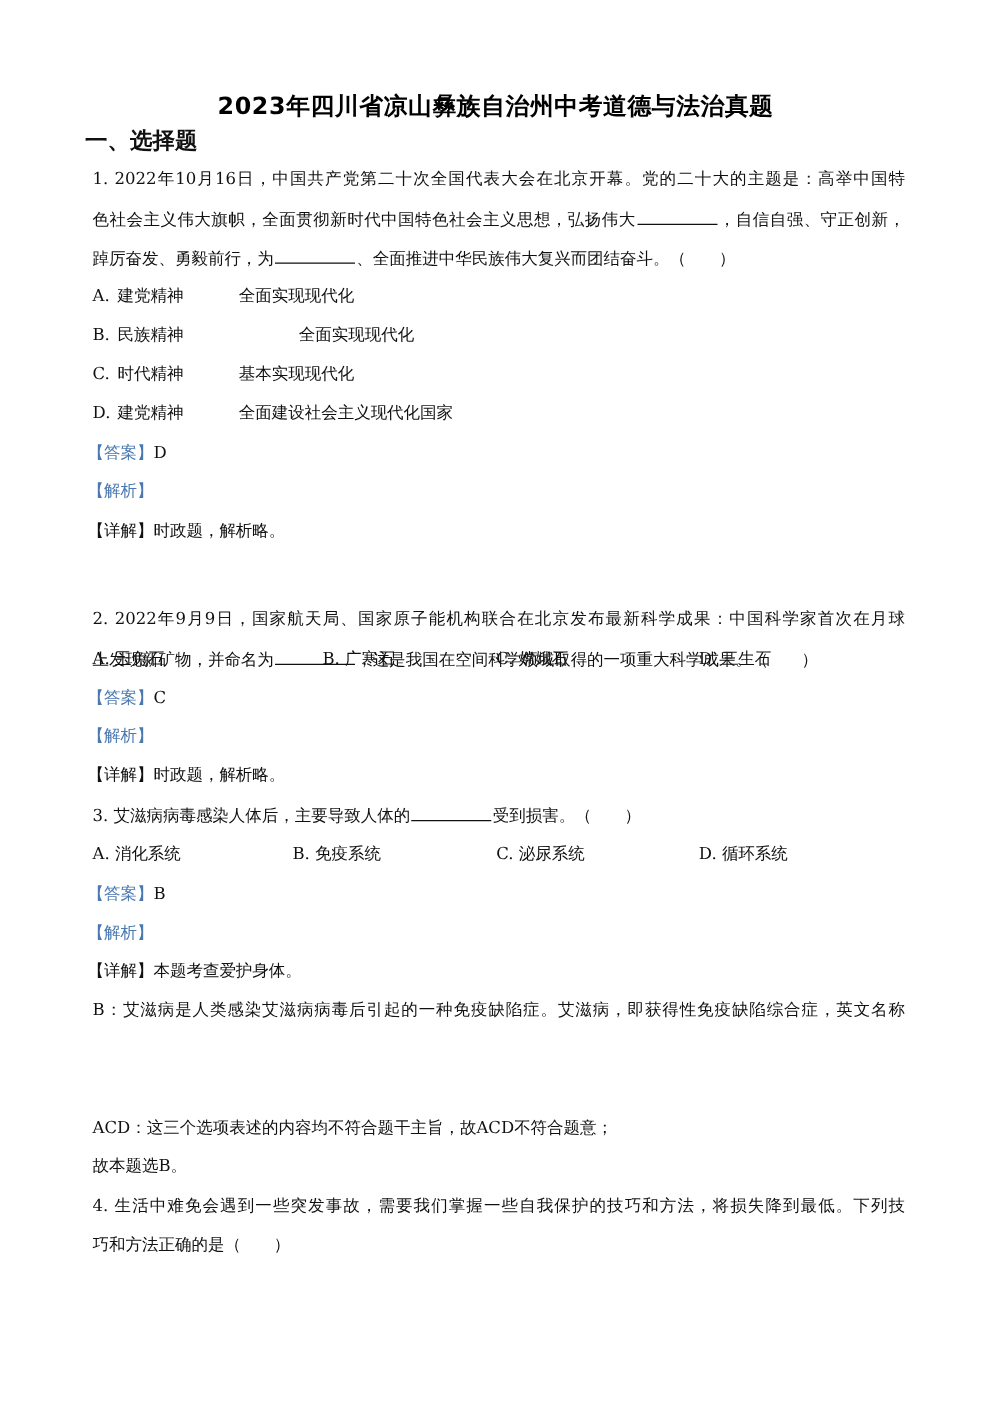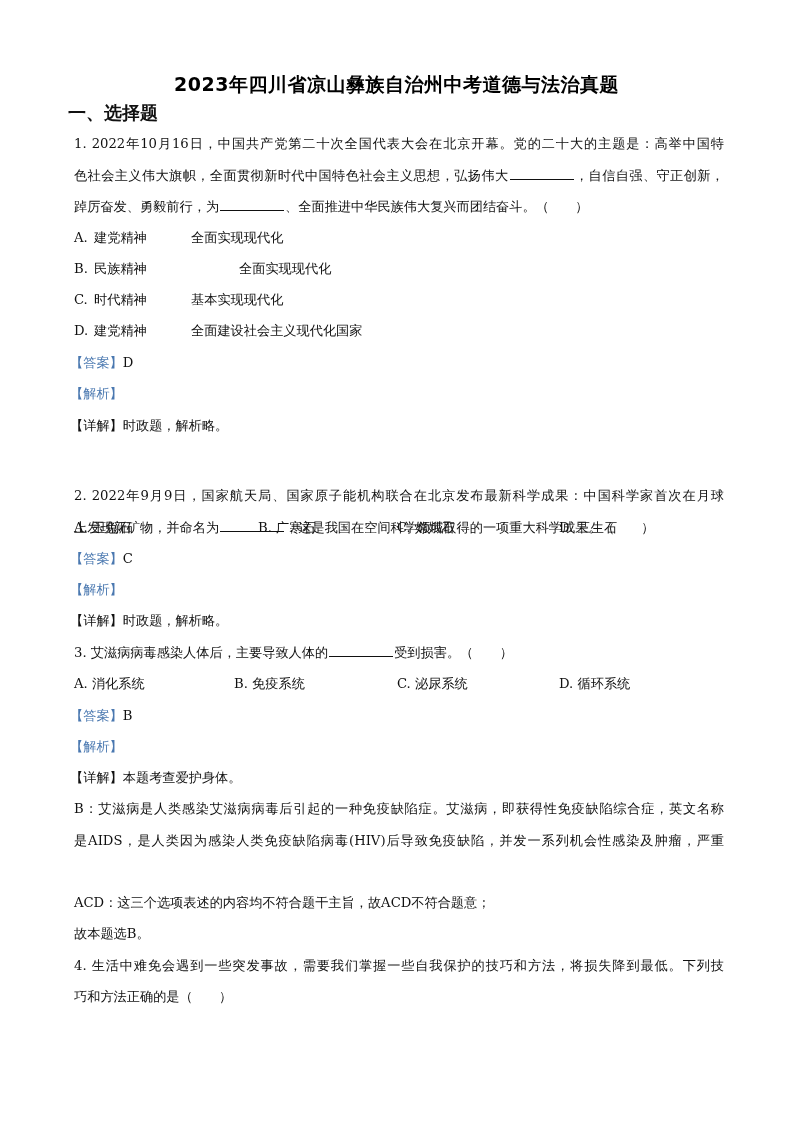--- a/index.html
+++ b/index.html
@@ -114,20 +114,19 @@
   <div class="line" style="top:706px; left:70px;">
     <span class="tag">【答案】</span><span>B</span>
   </div>
   <div class="line" style="top:737px; left:70px;">
     <span class="tag">【解析】</span>
   </div>
   <div class="line justify" style="top:799px;">B：艾滋病是人类感染艾滋病病毒后引起的一种免疫缺陷症。艾滋病，即获得性免疫缺陷综合症，英文名称</div>
   <div class="line" style="top:768px; left:70px;">
     <span>【详解】</span><span>本题考查爱护身体。</span>
   </div>
-  <div class="line justify" style="top:831px;">是AIDS，是人类因为感染人类免疫缺陷病毒(HIV)后导致免疫缺陷，并发一系列机会性感染及肿瘤，严重</div>
   <div class="line" style="top:893px;">ACD：这三个选项表述的内容均不符合题干主旨，故ACD不符合题意；</div>
   <div class="line" style="top:924px;">故本题选B。</div>
 
   <div class="line justify" style="top:956px;">4. 生活中难免会遇到一些突发事故，需要我们掌握一些自我保护的技巧和方法，将损失降到最低。下列技</div>
   <div class="line" style="top:987px;">巧和方法正确的是（　　）</div>
 
 </div>
 
 </body></html>

